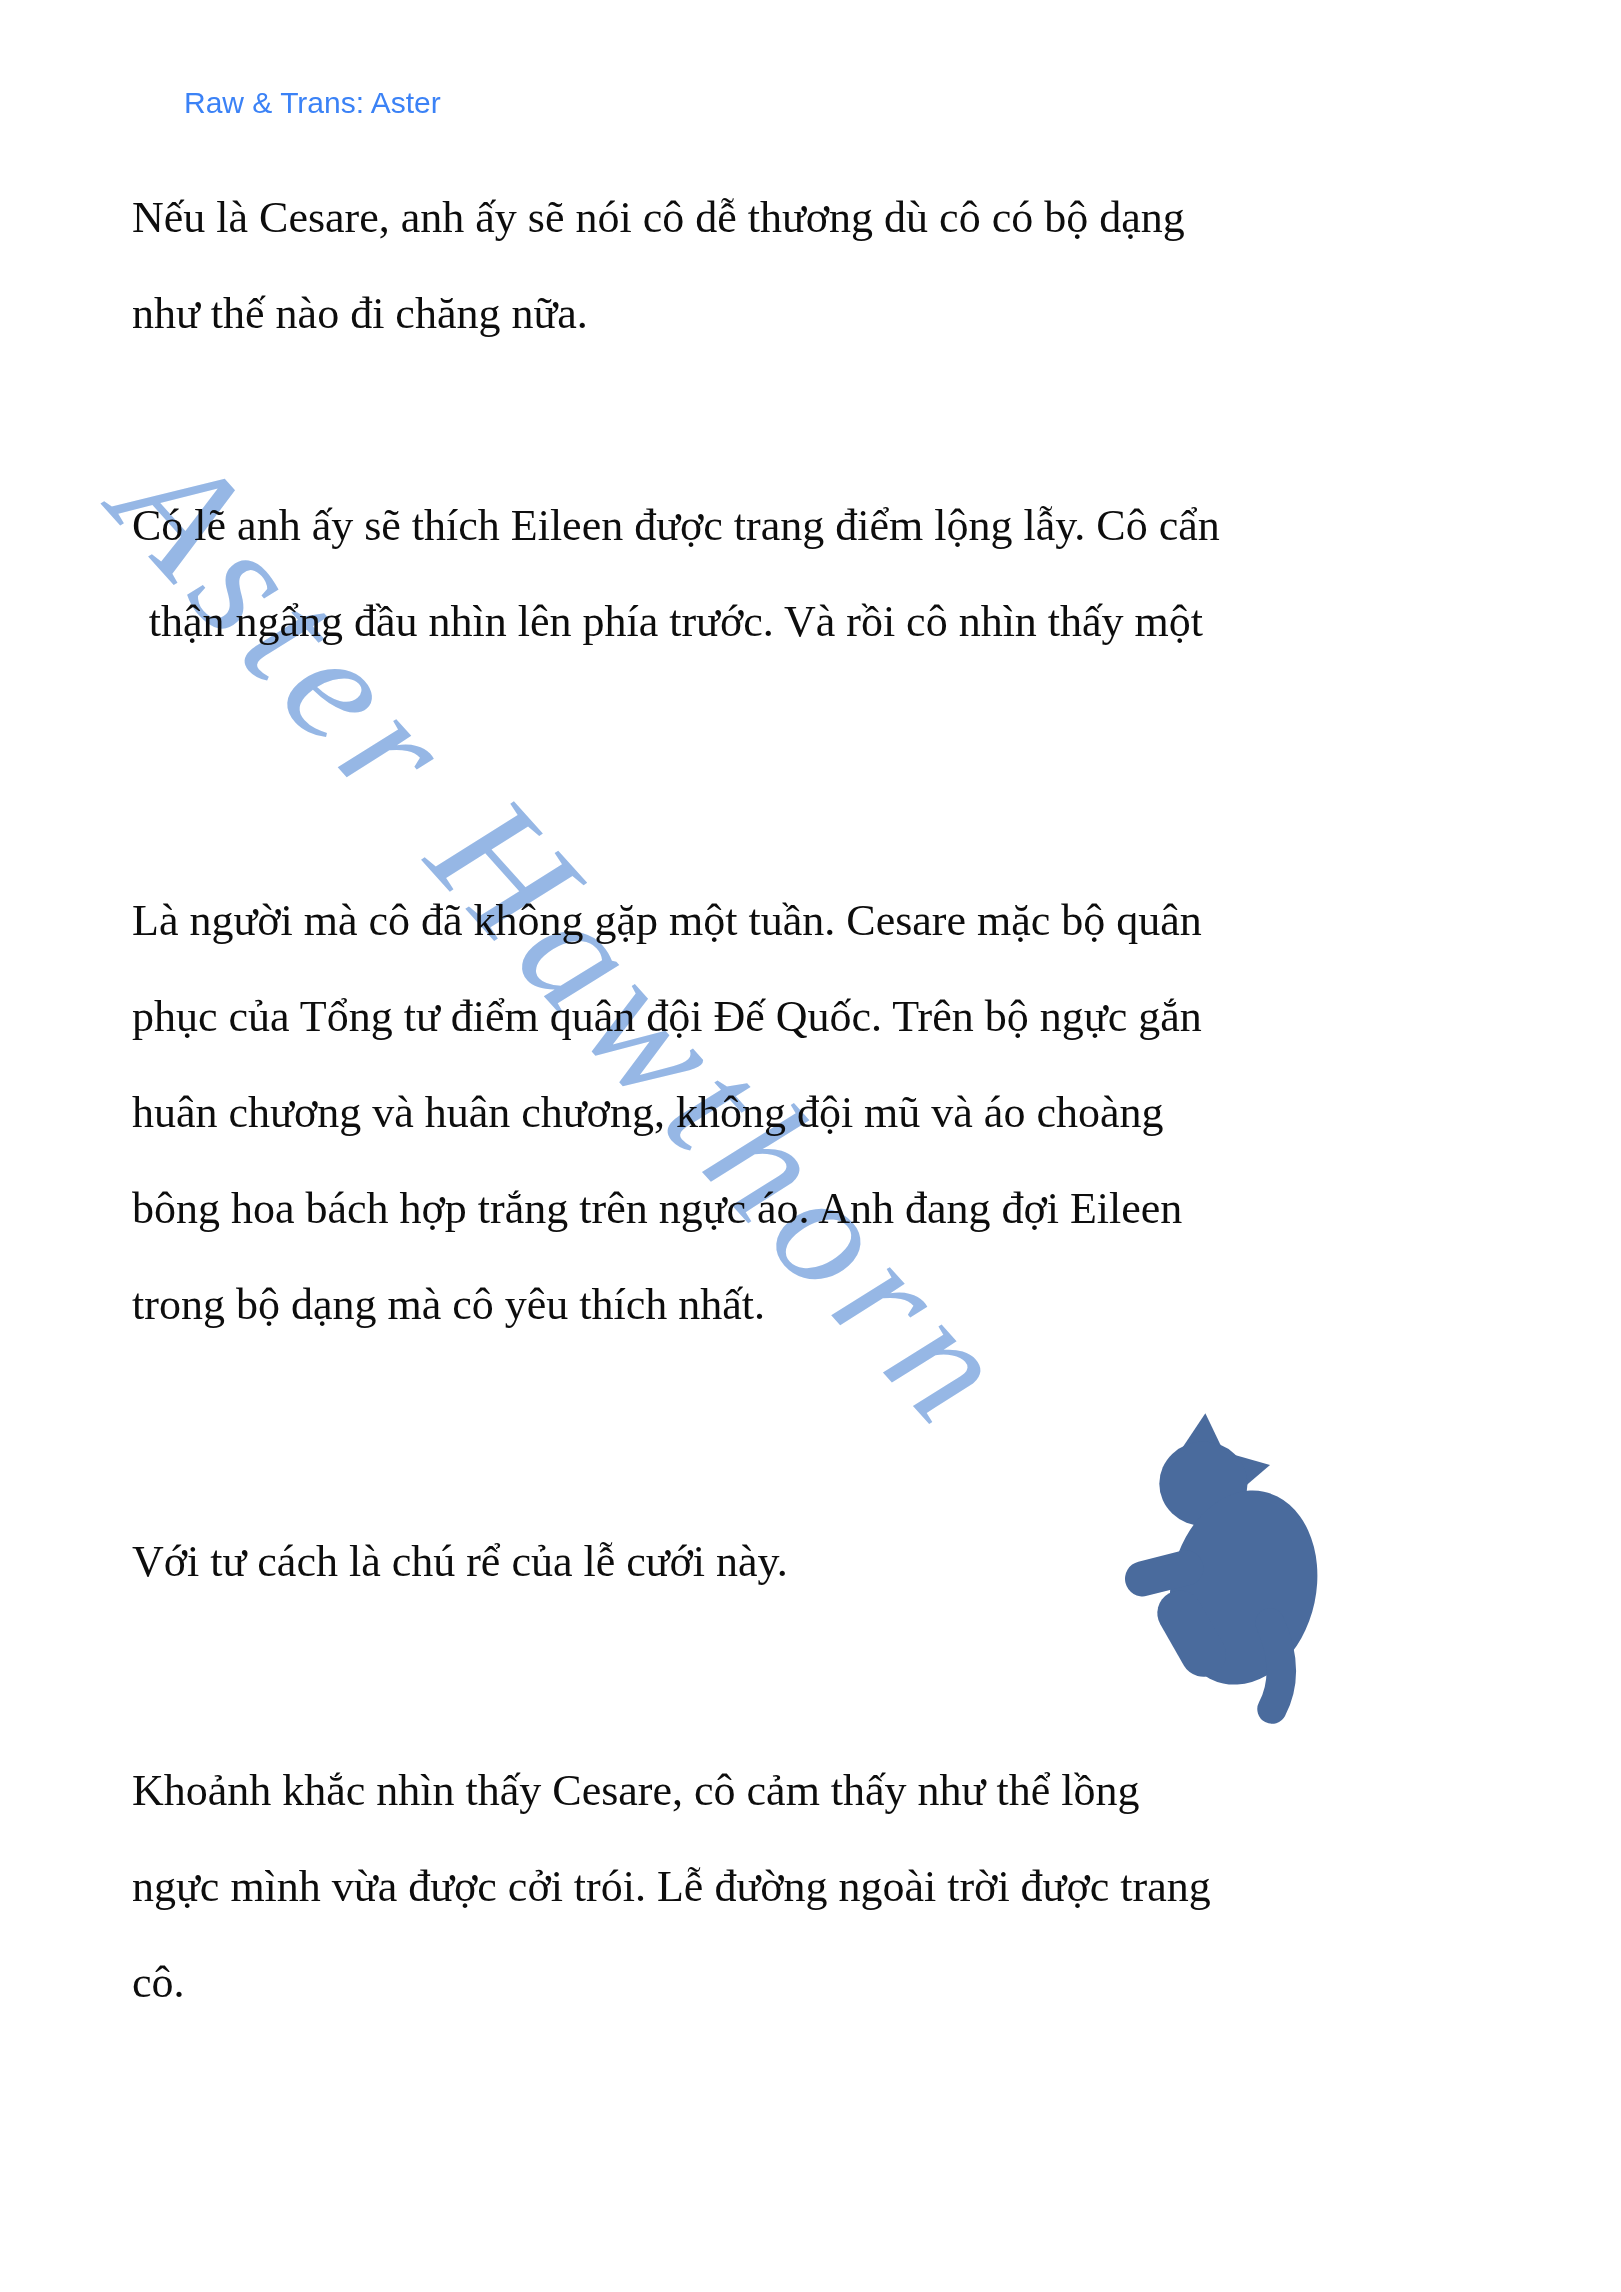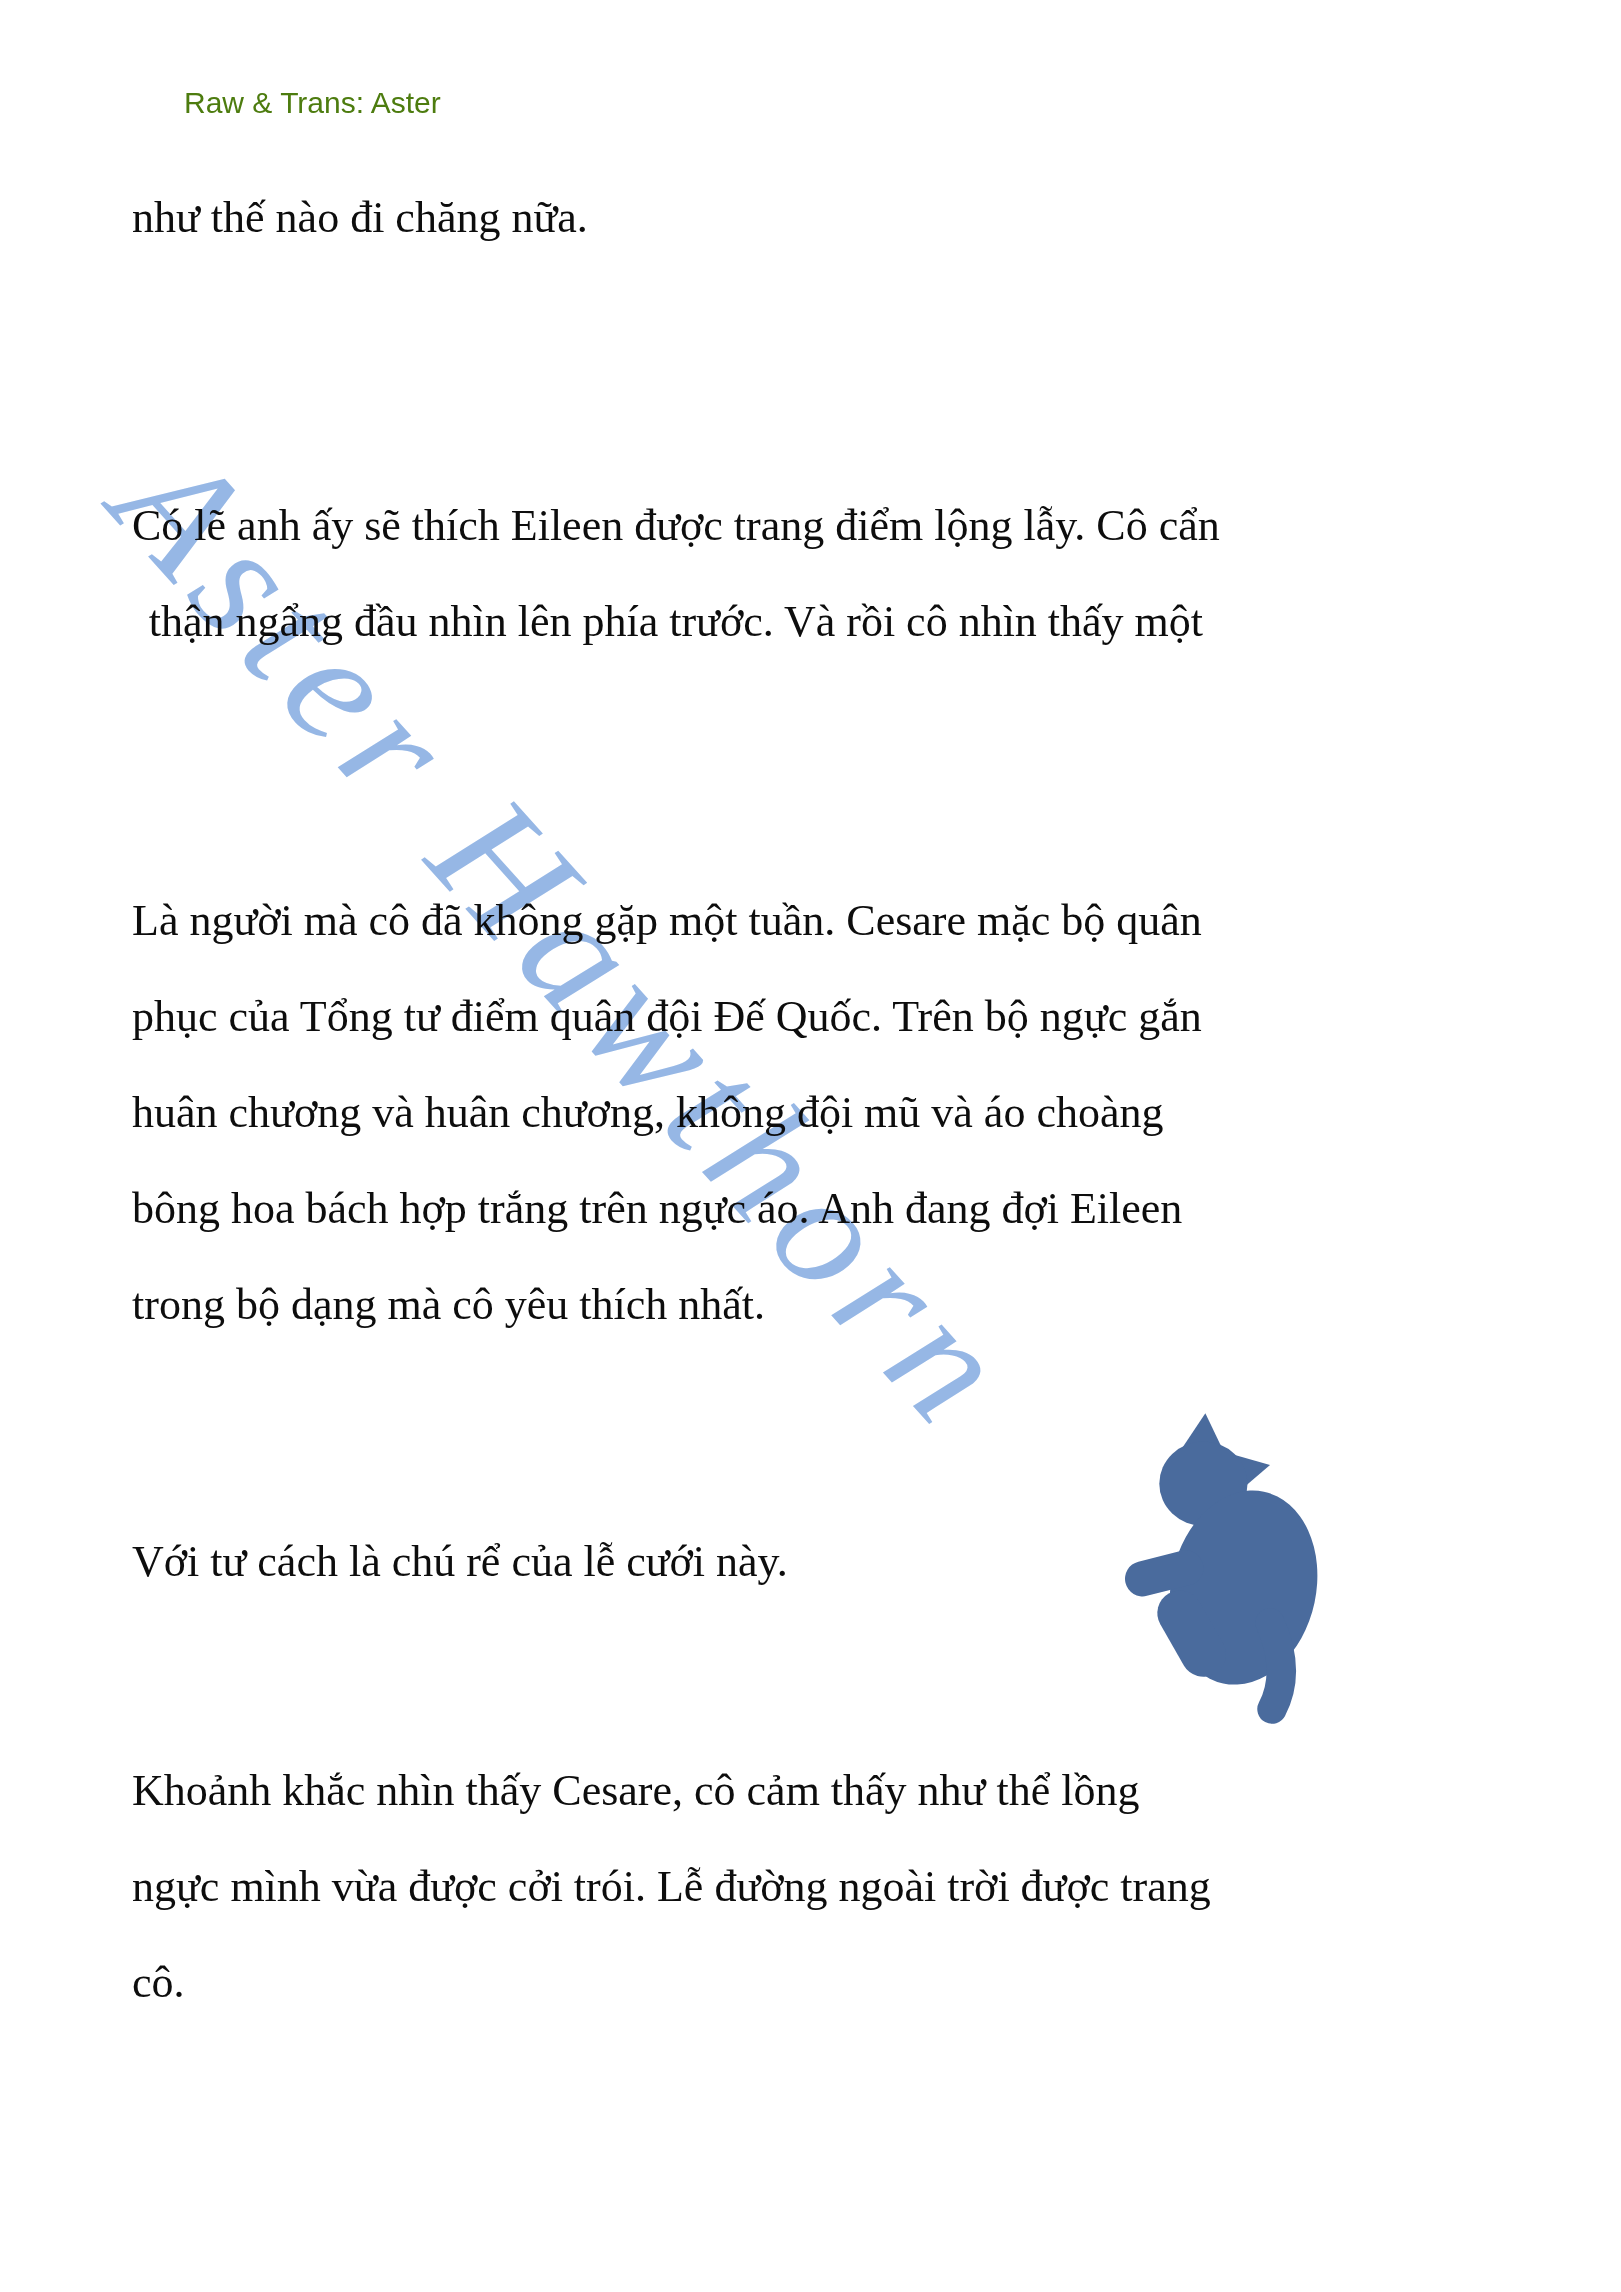--- a/index.html
+++ b/index.html
@@ -11,21 +11,21 @@
     background:#ffffff;
     overflow:hidden;
     font-family:"Liberation Serif","DejaVu Serif",serif;
   }
   .credit{
     position:absolute;
     left:184px;
     top:86px;
     font-family:"Liberation Sans","DejaVu Sans",sans-serif;
     font-size:30px;
-    color:#4d7c0f;
+    color:#3b82f6;
     white-space:nowrap;
   }
   .watermark{
     position:absolute;
     left:218px;
     top:410px;
     transform:rotate(48deg);
     transform-origin:0 0;
     font-size:165px;
     font-style:italic;
@@ -66,20 +66,21 @@
 
 <div class="page" style="background: rgb(255, 255, 255);">
 
   <div class="credit">Raw &amp; Trans: Aster</div>
 
   <div class="watermark" style="color: rgb(127, 168, 224);">Aster Hawthorn</div>
 
   <div class="bodytext">
 
     <div class="para p0">
+      <div class="line">Nếu là Cesare, anh ấy sẽ nói cô dễ thương dù cô có bộ dạng</div>
       <div class="line">như thế nào đi chăng nữa.</div>
     </div>
 
     <div class="para p1">
       <div class="line">Có lẽ anh ấy sẽ thích Eileen được trang điểm lộng lẫy. Cô cẩn</div>
       <div class="line">thận ngẩng đầu nhìn lên phía trước. Và rồi cô nhìn thấy một</div>
     </div>
 
     <div class="para p2">
       <div class="line">Là người mà cô đã không gặp một tuần. Cesare mặc bộ quân</div>

